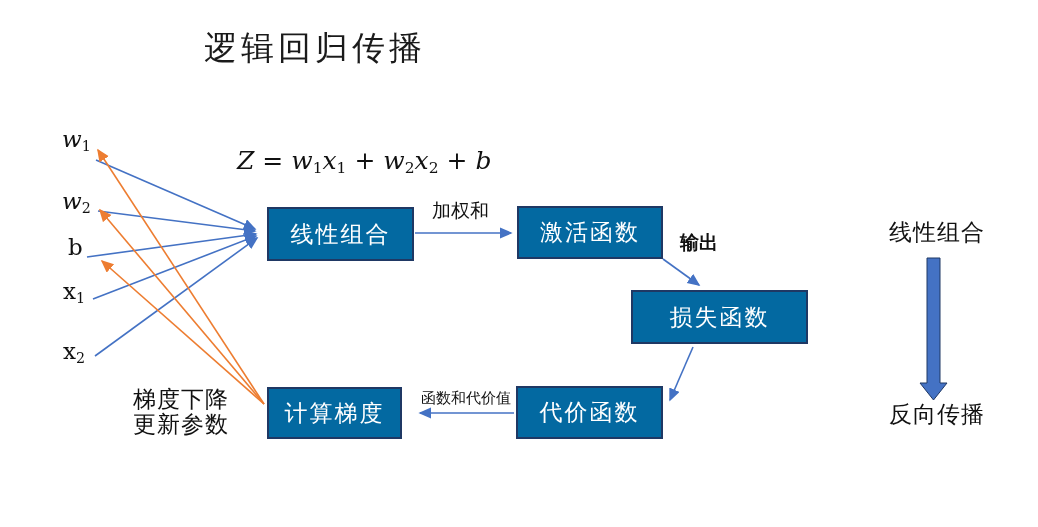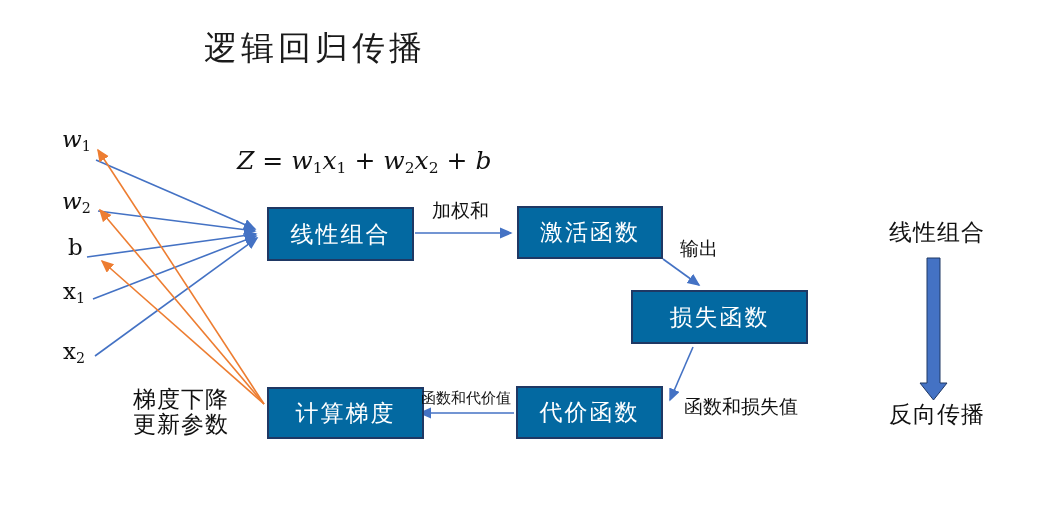--- a/index.html
+++ b/index.html
@@ -109,27 +109,26 @@
     </div>
   <div class="abs node" style="left:517px;top:206px;width:146px;height:53px;">
       <span>激活函数</span>
     </div>
   <div class="abs node" style="left:631px;top:290px;width:177px;height:54px;">
       <span>损失函数</span>
     </div>
   <div class="abs node" style="left:516px;top:386px;width:147px;height:53px;">
       <span>代价函数</span>
     </div>
-  <div class="abs node" style="left:267px;top:387px;width:157px;height:52px;">
+  <div class="abs node" style="left:267px;top:387px;width:135px;height:52px;">
       <span>计算梯度</span>
     </div>
 
   <div class="abs edge-label" style="left:432px;top:198px;">加权和</div>
-  <div class="abs edge-label" style="left:680px;top:236px;">输出</div>
-  <div class="abs edge-label" style="left:684px;top:394px;">函数和损失值</div>
+  <div class="abs edge-label" style="left:680px;top:230px;font-weight:bold;">输出</div>
   <div class="abs edge-label small" style="left:421px;top:389px;text-align:right;">函数和代价值</div>
 
   <div class="abs note" style="left:133px;top:387px;">
     <div>梯度下降</div>
     <div>更新参数</div>
   </div>
 
   <div class="abs side-label" style="left:889px;top:217px;">线性组合</div>
   <div class="abs side-label" style="left:889px;top:399px;">反向传播</div>
 

